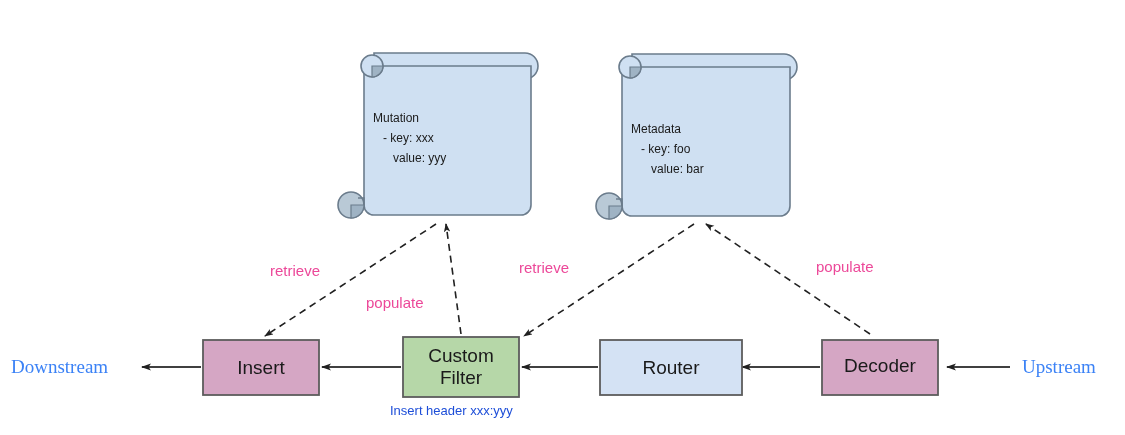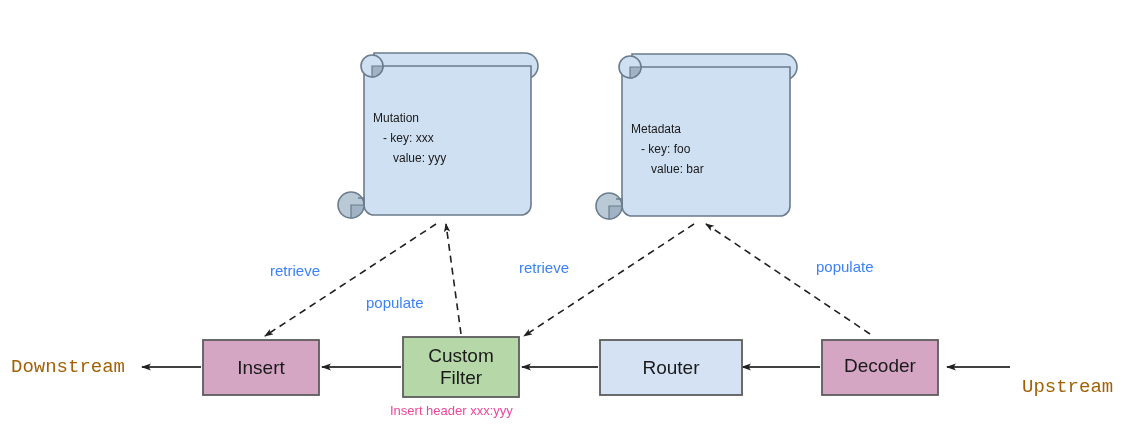--- a/index.html
+++ b/index.html
@@ -33,44 +33,44 @@
     text-align: center;
     color: #1a1a1a;
     font-size: 19px;
     line-height: 22px;
     font-family: "Liberation Sans", sans-serif;
     pointer-events: none;
     white-space: pre-line;
   }
   .edge-label {
     position: absolute;
-    color: #3b82f6;
+    color: #ec4899;
     font-size: 15px;
     font-family: "Liberation Sans", sans-serif;
     white-space: nowrap;
   }
   .endpoint-label {
     position: absolute;
-    color: #a16207;
+    color: #3b82f6;
     font-size: 19px;
-    font-family: Liberation Mono, monospace;
+    font-family: Liberation Serif, serif;
     white-space: nowrap;
   }
   .note-text {
     position: absolute;
     color: #1a1a1a;
     font-size: 12px;
     line-height: 20px;
     font-family: "Liberation Sans", sans-serif;
     white-space: pre;
     margin-top: 24px;
   }
   .annotation {
     position: absolute;
-    color: #ec4899;
+    color: #1d4ed8;
     font-size: 13px;
     font-family: "Liberation Sans", sans-serif;
     white-space: nowrap;
   }
 </style>
 </head>
 <body>
 
 <div id="canvas">
 
@@ -136,21 +136,21 @@
    - key: foo
       value: bar</div>
 
   <div class="node-label" style="left:203px; top:340px; width:116px; height:55px;">Insert</div>
   <div class="node-label" style="left:403px; top:337px; width:116px; height:60px;">Custom
 Filter</div>
   <div class="node-label" style="left:600px; top:340px; width:142px; height:55px;">Router</div>
   <div class="node-label" style="left:822px; top:340px; width:116px; height:51px;">Decoder</div>
 
   <div class="endpoint-label" style="left:11px; top:356px;">Downstream</div>
-  <div class="endpoint-label" style="left:1022px; top:376px;">Upstream</div>
+  <div class="endpoint-label" style="left:1022px; top:356px;">Upstream</div>
 
   <div class="edge-label" style="left:270px; top:262px;">retrieve</div>
   <div class="edge-label" style="left:366px; top:294px;">populate</div>
   <div class="edge-label" style="left:519px; top:259px;">retrieve</div>
   <div class="edge-label" style="left:816px; top:258px;">populate</div>
 
   <div class="annotation" style="left:390px; top:403px;">Insert  header xxx:yyy</div>
 
 </div>
 

